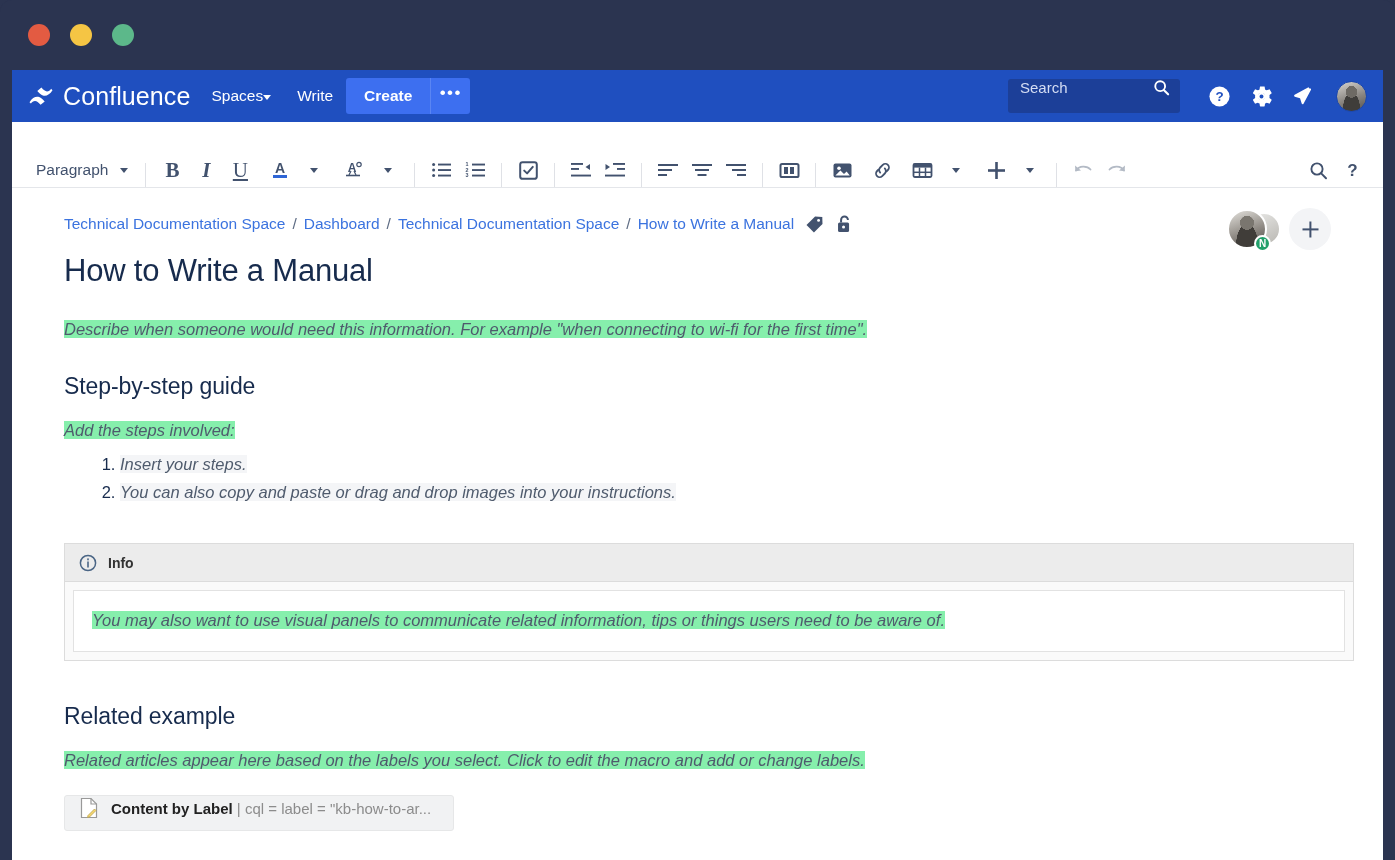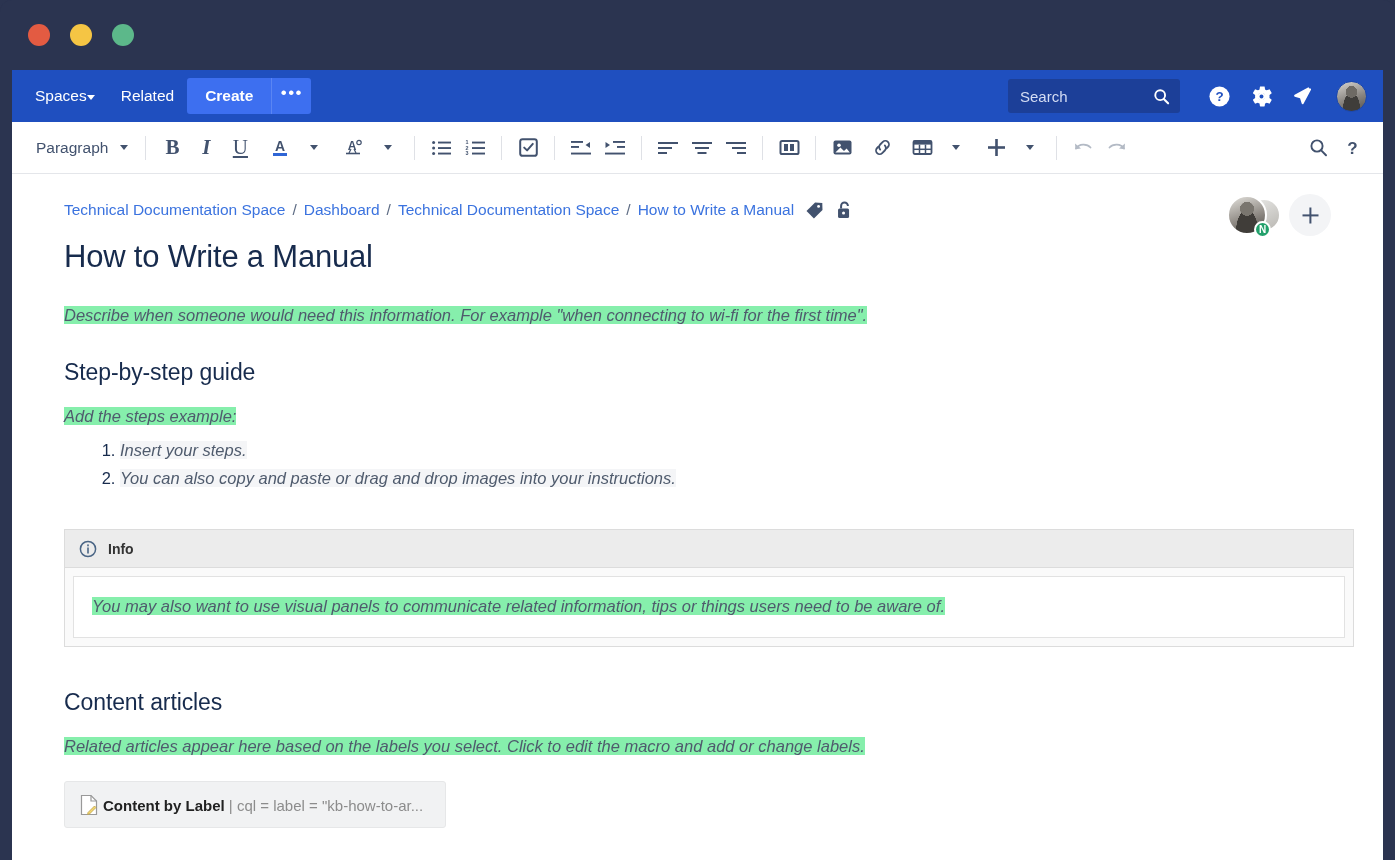--- a/index.html
+++ b/index.html
@@ -99,21 +99,21 @@
   .nav-right {
     margin-left: auto;
     display: flex; align-items: center;
     gap: 4px;
     padding-right: 16px;
   }
   .search-box {
     width: 172px; height: 34px;
     background: #1c3f98;
     border-radius: 3px;
-    display: flex; align-items: center;
+    display: flex; align-items: flex-start;
     padding: 0 10px 0 12px;
     color: #cdd8f2; font-size: 15px;
     cursor: text;
     margin-right: 16px;
   }
   .search-box .placeholder { flex: 1; color: #d4ddf4; }
   .nav-icon {
     width: 38px; height: 38px;
     display: flex; align-items: center; justify-content: center;
     cursor: pointer; color: #fff;
@@ -128,24 +128,24 @@
       radial-gradient(ellipse at 50% 88%, #3f3d3a 0 40%, transparent 41%),
       linear-gradient(160deg, #d8d5d0, #8a8681 55%, #55514d);
     border: 1px solid #1b47ad;
     cursor: pointer;
     overflow: hidden;
     position: relative;
   }
 
   
   .toolbar {
-    height: 52px;
+    height: 66px;
     background: #ffffff;
     border-bottom: 1px solid #e4e6ea;
-    display: flex; align-items: center;
+    display: flex; align-items: flex-end;
     padding: 0 14px;
     color: #42526e;
   }
   .tb-btn {
     height: 34px; min-width: 34px;
     display: flex; align-items: center; justify-content: center;
     border-radius: 3px;
     cursor: pointer;
     color: #42526e;
     padding: 0 4px;
@@ -302,25 +302,25 @@
   .info-body {
     background: #fff;
     border: 1px solid #e2e2e2;
     margin: 8px;
     padding: 17px 18px;
   }
 
   .macro-chip {
     display: inline-flex;
     align-items: center;
-    gap: 4px;
+    gap: 12px;
     background: #f1f2f3;
     border: 1px solid #e6e7e8;
     border-radius: 3px;
-    padding: 12px 22px 11px 14px;
+    padding: 1px 22px 11px 14px;
     margin-top: 14px;
     cursor: pointer;
     font-size: 15px;
   }
   .macro-name { font-weight: 700; color: #222; }
   .macro-params { color: #8c8c8c; font-family: "Liberation Sans", sans-serif; }
 
   svg { display: block; }
 </style>
 </head>
@@ -333,28 +333,37 @@
       <div class="dot red"></div>
       <div class="dot yellow"></div>
       <div class="dot green"></div>
     </div>
   </div>
 
   <div class="app">
 
     <div class="navbar">
 
+      <div class="brand">
+        <span>
+          <svg class="brand-mark" viewBox="0 0 26 26" aria-hidden="true">
+            <path d="M1.5 19.2c2.8-4.5 6.3-6.2 9.6-5.2 2.2.7 3.6 2.3 5.6 4.4l-4.1 3.4C10.4 19.3 8.9 18 7 18c-1.7 0-3 .9-4.1 2.6z" fill="#ffffff"></path>
+            <path d="M24.5 7.2c-2.8 4.5-6.3 6.2-9.6 5.2-2.2-.7-3.6-2.3-5.6-4.4l4.1-3.4c2.2 2.5 3.7 3.8 5.6 3.8 1.7 0 3-.9 4.1-2.6z" fill="#ffffff"></path>
+          </svg>
+        </span>
+        <span>Confluence</span>
+      </div>
 
       <div class="nav-item">
         <span>Spaces</span>
         <span class="caret"></span>
       </div>
 
       <div class="nav-item">
-        <span>Related</span>
+        <span>Write</span>
       </div>
 
       <div class="create-group">
         <div class="create-btn">Create</div>
         <div class="create-more">
           <span>•••</span>
         </div>
       </div>
 
       <div class="nav-right">
@@ -689,21 +698,21 @@
         <div class="doc-title">How to Write a Manual</div>
 
         
         <div class="para">
           <span class="placeholder-text">Describe when someone would need this information. For example "when connecting to wi-fi for the first time".</span>
         </div>
 
         
         <div class="h2">Step-by-step guide</div>
         <div class="sub-note">
-          <span class="placeholder-text">Add the steps example:</span>
+          <span class="placeholder-text">Add the steps involved:</span>
         </div>
         <ol class="steps">
           <li><span>Insert your steps.</span></li>
           <li><span>You can also copy and paste or drag and drop images into your instructions.</span></li>
         </ol>
 
         
         <div class="info-panel">
           <div class="info-head">
             <span>
@@ -714,21 +723,21 @@
               </svg>
             </span>
             <span>Info</span>
           </div>
           <div class="info-body">
             <span class="placeholder-text">You may also want to use visual panels to communicate related information, tips or things users need to be aware of.</span>
           </div>
         </div>
 
         
-        <div class="h2">Content articles</div>
+        <div class="h2">Related example</div>
         <div class="sub-note">
           <span class="placeholder-text">Related articles appear here based on the labels you select. Click to edit the macro and add or change labels.</span>
         </div>
 
         
         <div class="macro-chip">
           <span>
             <svg width="20" height="22" viewBox="0 0 20 22">
               <path d="M2.5 1.5 H12 L17.5 7 V20.5 H2.5 Z" fill="#ffffff" stroke="#999999" stroke-width="1.2"></path>
               <path d="M12 1.5 V7 H17.5" fill="none" stroke="#999999" stroke-width="1.2"></path>

